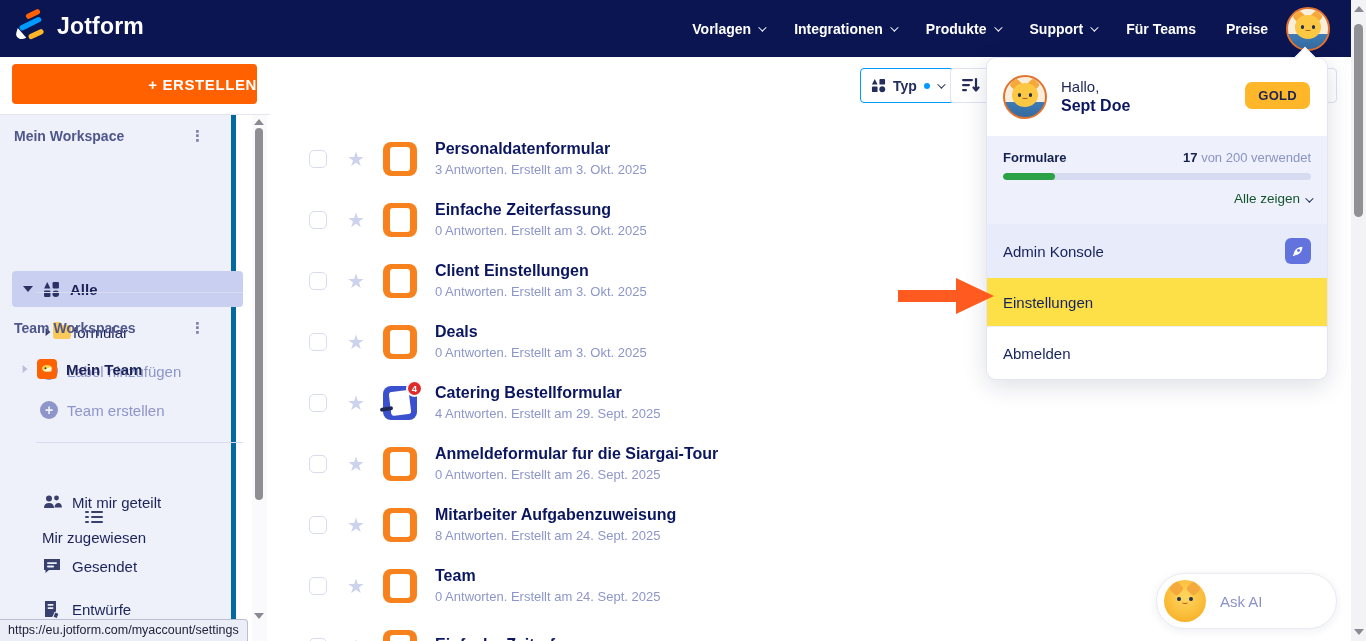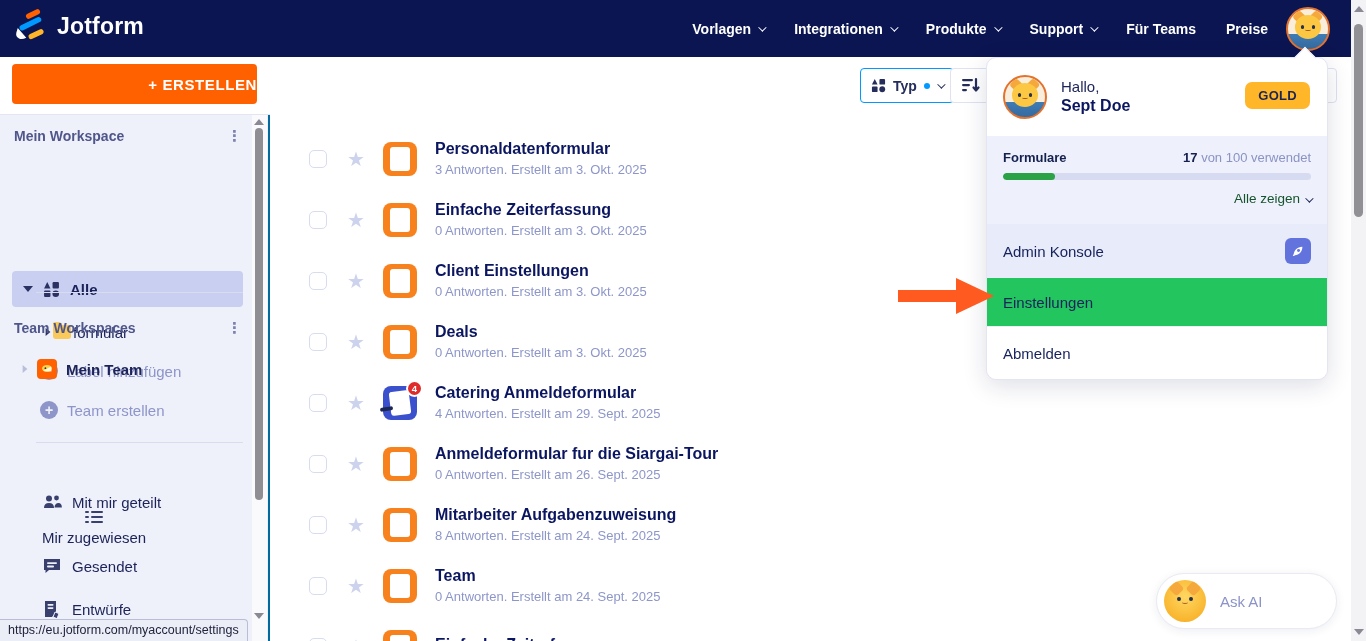--- a/index.html
+++ b/index.html
@@ -22,21 +22,21 @@
   .cat .face { position:absolute; left:17%; top:14%; width:66%; height:60%; background:#fcc844; border-radius:50%; }
   .cat .eye { position:absolute; width:9%; height:9%; background:#24324e; border-radius:50%; top:40%; }
   .cat .eye.l { left:32%; } .cat .eye.r { right:32%; }
   .cat .mouth { position:absolute; width:16%; height:9%; border-bottom:1.5px solid #a65b1f; border-radius:50%; left:42%; top:47%; }
   .cat.sunny { background:radial-gradient(circle at 50% 40%, #ffd763 0%, #f9b62f 70%, #f0a11e 100%); }
   .nav-avatar { left:1286px; top:7px; width:44px; height:44px; border:2px solid #e2722e; z-index:2; cursor:pointer; }
 
   
   .sidebar-top { position:absolute; left:0; top:57px; width:270px; height:58px; background:#fff; }
   .create-btn { position:absolute; left:12px; top:64px; width:245px; height:40px; background:#ff6100; color:#fff; border:none; border-radius:4px; font-size:15px; font-weight:700; letter-spacing:.6px; cursor:pointer; font-family:inherit;text-align:right; }
-  .sidebar { position:absolute; left:0; top:115px; width:270px; height:526px; background:#eef0fa; border-right:2px solid #0369a1; }
+  .sidebar { position:absolute; left:0; top:115px; width:236px; height:526px; background:#eef0fa; border-right:5px solid #0369a1; }
   .page-divider { position:absolute; left:0; top:114px; width:1366px; height:1px; background:#e3e5f0; }
   .sb-title-row { position:absolute; left:14px; right:26px; height:20px; display:flex; justify-content:space-between; align-items:center; }
   .sb-title { font-size:14px; font-weight:700; color:#4f568a; }
   .kebab { color:#7b82ac; font-size:15px; font-weight:700; cursor:pointer; line-height:14px; }
   .sb-row { position:absolute; display:flex; align-items:center; cursor:pointer; }
   .sb-label { font-size:15px; color:#1c2358; font-weight:600; }
   .sb-label.muted { color:#8d95c9; font-weight:400; }
   .tri-down { width:0; height:0; border-left:5px solid transparent; border-right:5px solid transparent; border-top:6px solid #2b3263; }
   .tri-right { width:0; height:0; border-top:5px solid transparent; border-bottom:5px solid transparent; border-left:6px solid #2b3263; }
   .tri-right.lt { border-left-color:#b9bfd9; }
@@ -94,21 +94,21 @@
   .usage-row { display:flex; justify-content:space-between; align-items:baseline; }
   .usage-label { font-size:13px; font-weight:700; color:#14204f; }
   .usage-right { font-size:13px; color:#8a93c4; }
   .usage-right b { color:#14204f; }
   .progress { margin-top:8px; height:7px; border-radius:4px; background:#d7dbf2; overflow:hidden; }
   .progress .fill { height:100%; background:#2ba245; border-radius:4px; }
   .show-all { text-align:right; padding:11px 0 8px; font-size:13.5px; color:#14532d; cursor:pointer; }
   .show-all .chev { color:#1c2358; margin-left:5px; }
   .dd-item { display:flex; align-items:center; justify-content:space-between; padding:0 16px; font-size:15px; color:#16225c; cursor:pointer; }
   .dd-admin { height:54px; background:#e7ebfa; }
-  .dd-settings { height:49px; background:#22c55e; border-bottom:1px solid #eceef8; }
+  .dd-settings { height:49px; background:#fde047; border-bottom:1px solid #eceef8; }
   .dd-logout { height:52px; background:#fff; border-radius:0 0 10px 10px; }
   .rocket-tile { width:26px; height:26px; border-radius:6px; background:#6373de; display:flex; align-items:center; justify-content:center; }
 
   
   .pointer-arrow { position:absolute; left:898px; top:276px; z-index:25; }
 
   
   .ask-ai { position:absolute; left:1156px; top:573px; width:181px; height:56px; background:#fff; border:1px solid #e9eaf2; border-radius:28px; box-shadow:0 2px 10px rgba(30,40,90,.08); display:flex; align-items:center; cursor:pointer; z-index:5; }
   .ask-ai .cat { width:42px; height:42px; margin-left:7px; }
   .ask-ai-label { margin-left:14px; font-size:15px; color:#8b93c8; }
@@ -353,21 +353,21 @@
 
   <div class="form-row">
     <span class="cbx"></span>
       <span class="star">★</span>
     <span class="ficon blue-ic">
       <span class="page"><span class="bar blue"></span><span class="bar or"></span><span class="bar or short"></span></span>
       <span class="pencil"></span>
       <span class="badge">4</span>
     </span>
     <span class="f-text">
-        <div class="f-title">Catering Anmeldeformular</div>
+        <div class="f-title">Catering Bestellformular</div>
         <div class="f-meta">4 Antworten. Erstellt am 29. Sept. 2025</div>
       </span>
   </div>
 
   <div class="form-row">
     <span class="cbx"></span>
       <span class="star">★</span>
     <span class="ficon">
         <span class="page"><span class="bar blue"></span><span class="bar or"></span><span class="bar or short"></span></span>
       </span>
@@ -425,21 +425,21 @@
         <span class="eye r"></span>
         <span class="mouth"></span>
     </div>
     <div class="dd-greet">Hallo,</div>
     <div class="dd-name">Sept Doe</div>
     <div class="gold-badge">GOLD</div>
   </div>
   <div class="dd-usage">
     <div class="usage-row">
       <span class="usage-label">Formulare</span>
-      <span class="usage-right"><b>17</b><span> von 100 verwendet</span></span>
+      <span class="usage-right"><b>17</b><span> von 200 verwendet</span></span>
     </div>
     <div class="progress">
         <div class="fill" style="width: 17%;"></div>
       </div>
     <div class="show-all"><span>Alle zeigen</span><i class="chev"></i></div>
   </div>
   <div class="dd-item dd-admin">
     <span>Admin Konsole</span>
     <span class="rocket-tile">
       <svg width="14" height="14" viewBox="0 0 16 16">

